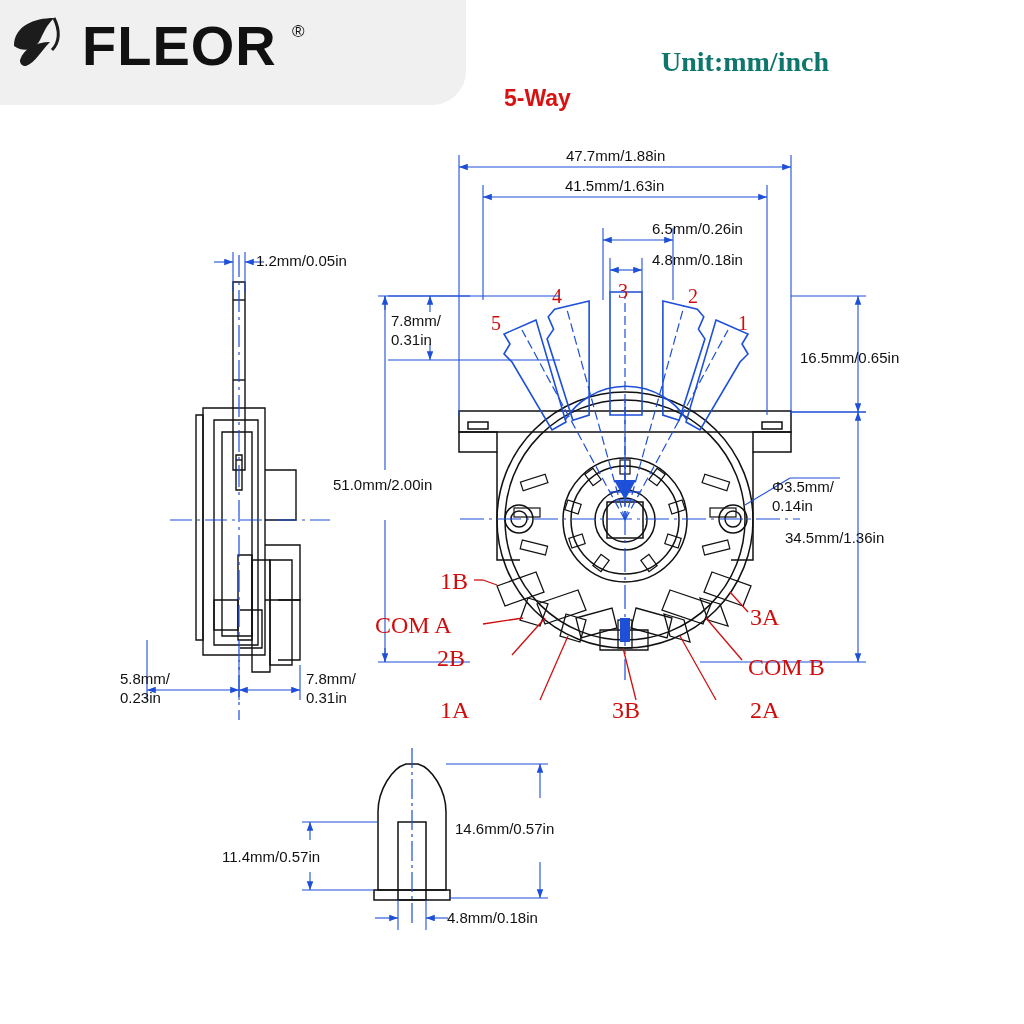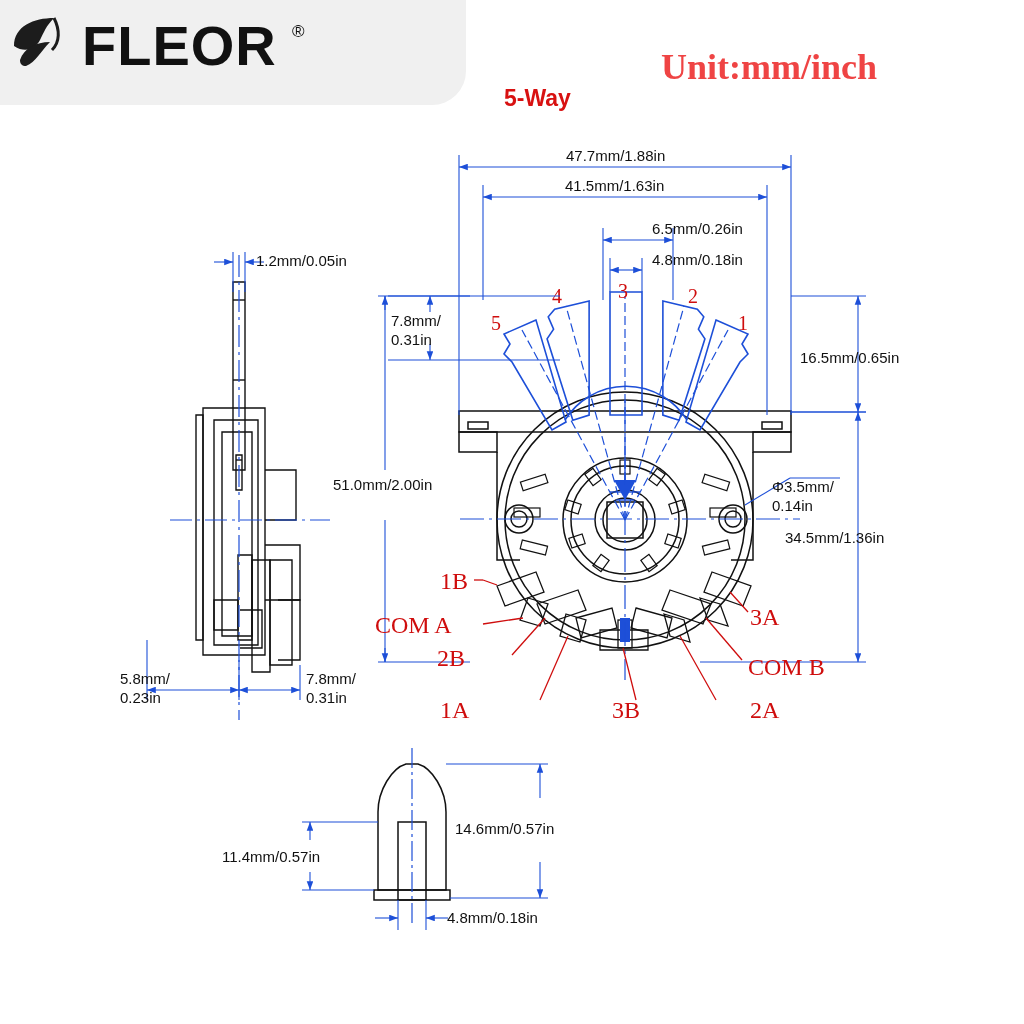--- a/index.html
+++ b/index.html
@@ -24,21 +24,21 @@
     font-family:"Liberation Sans", sans-serif;
     font-size:56px;font-weight:bold;letter-spacing:1px;color:#111;
     line-height:56px;
   }
   .logo-reg{
     position:absolute;left:292px;top:22px;
     font-size:17px;color:#111;
   }
   .unit-label{
     position:absolute;left:661px;top:46px;
-    font-size:36px;font-weight:bold;color:#ef4444;
+    font-size:28px;font-weight:bold;color:#0f766e;
     font-family:"Liberation Serif", serif;
   }
   .way-label{
     position:absolute;left:504px;top:85px;
     font-size:23px;font-weight:bold;color:#d81111;
   }
 
   
   svg{position:absolute;left:0;top:0;}
   text{font-family:"Liberation Sans", sans-serif;}

